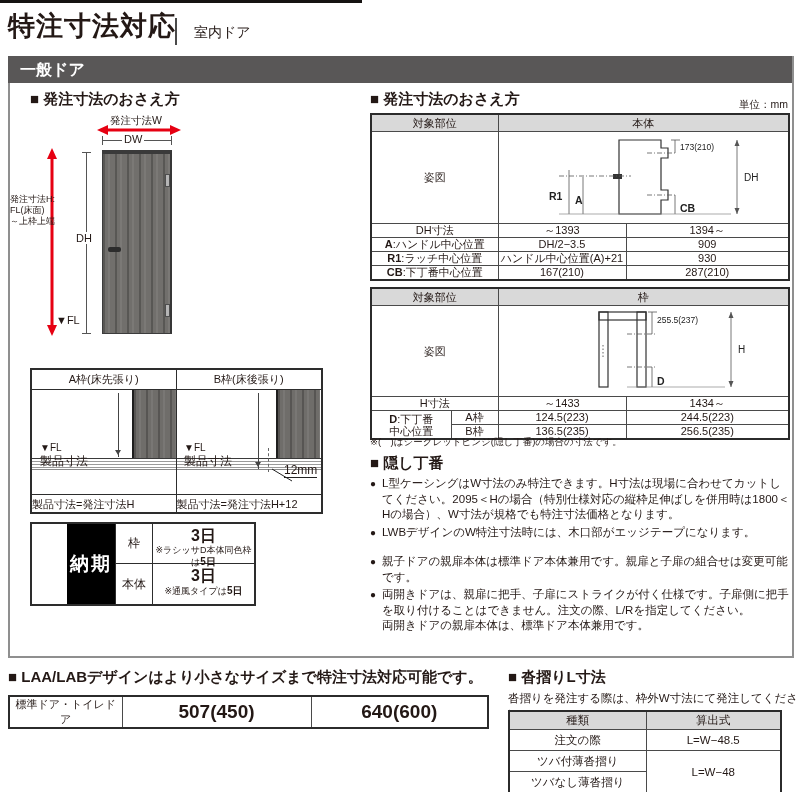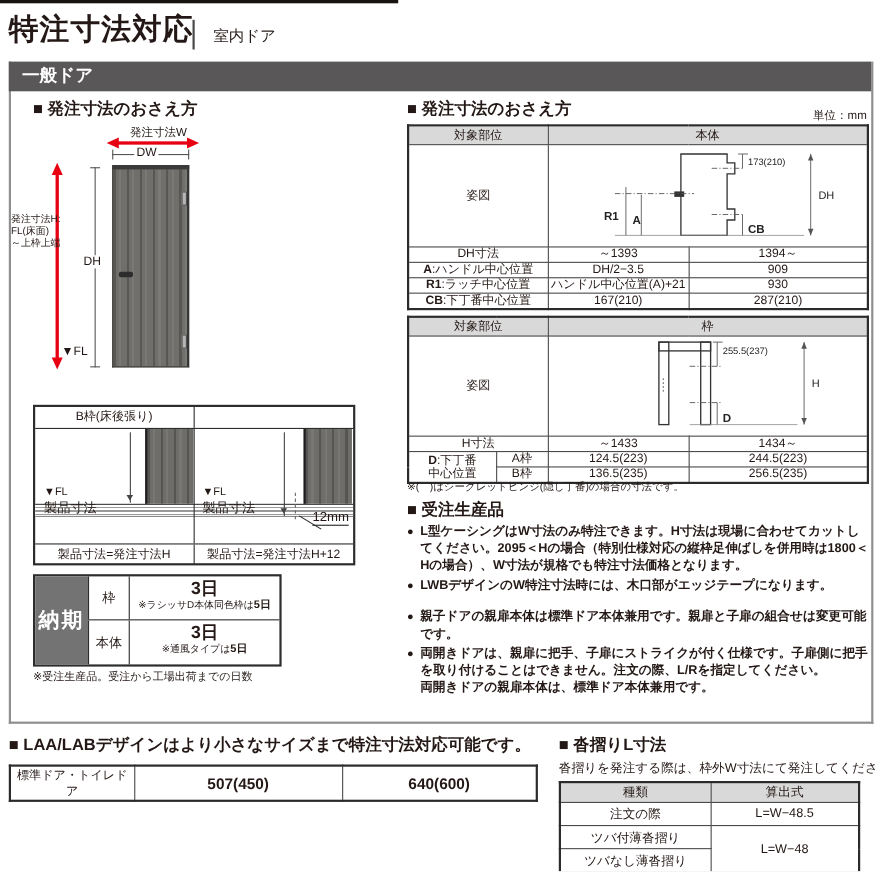--- a/index.html
+++ b/index.html
@@ -47,28 +47,28 @@
   .panel{position:absolute;top:0;width:42px;height:68px;background:#6f6d6a;
          background-image:repeating-linear-gradient(90deg,rgba(0,0,0,.22) 0 2px,rgba(0,0,0,0) 2px 5px,rgba(255,255,255,.07) 5px 7px,rgba(0,0,0,0) 7px 12px);
          border-left:2px solid #1e1e1e;}
   .pd-label{position:absolute;font-size:12px;margin-top:35px;}
   .ftfl{position:absolute;font-size:10px;}
   .darr{position:absolute;width:1px;background:#444;}
   .darr:after{content:"";position:absolute;left:-3px;bottom:-1px;border:3.5px solid transparent;border-top:5px solid #444;}
   .dash-v{position:absolute;width:0;border-left:1px dashed #666;}
   .callout-12{position:absolute;font-size:12px;border-bottom:1px solid #222;line-height:13px;}
   .leader{position:absolute;width:24px;height:14px;}
-  .ft-foot{display:flex;height:18px;border-top:1px solid #2d2d2d;font-size:11px;line-height:18px;text-align:center;}
+  .ft-foot{display:flex;height:18px;border-top:1px solid #2d2d2d;font-size:11px;line-height:18px;text-align:left;}
   .ft-foot .c{width:50%;box-sizing:border-box;}
   .ft-foot .c:first-child{border-right:1px solid #2d2d2d;}
 
   
   .delivery{left:20px;top:466px;width:222px;height:80px;border:2px solid #2d2d2d;display:flex;}
-  .dl-label{width:48px;background:#737373;color:#fff;font-weight:bold;font-size:19px;letter-spacing:2px;
-            display:flex;align-items:center;justify-content:center;}
+  .dl-label{width:48px;background:#000000;color:#fff;font-weight:bold;font-size:19px;letter-spacing:2px;
+            display:flex;align-items:center;justify-content:center;margin-left:35px;}
   .dl-rows{flex:1;display:flex;flex-direction:column;}
   .dl-row{display:flex;height:40px;box-sizing:border-box;}
   .dl-row:first-child{border-bottom:1px solid #2d2d2d;}
   .dl-part{width:36px;border-left:1px solid #2d2d2d;border-right:1px solid #2d2d2d;font-size:12px;
            display:flex;align-items:center;justify-content:center;}
   .dl-val{flex:1;text-align:center;padding-top:3px;}
   .days{font-size:16px;font-weight:bold;line-height:18px;}
   .dnote{font-size:9px;line-height:11px;}
   .dnote b{font-size:10px;}
   .footnote{font-size:10px;}
@@ -88,21 +88,21 @@
   .bullets li:before{content:"●";position:absolute;left:0;top:0;font-size:10px;}
   .gap-top{margin-top:14px !important;}
 
   
   table.bt{border-collapse:collapse;table-layout:fixed;border:2px solid #2b2b2b;}
   table.bt td{border:1px solid #4a4a4a;text-align:center;padding:0;}
   table.bt td.hd{background:#d9d9d9;}
   .minsize{width:479px;}
   .minsize td.hd{height:18px;font-size:12px;}
   .minsize td{height:20px;font-size:11px;}
-  .minsize td.big{font-size:14px;font-weight:bold;}
+  .minsize td.big{font-size:19px;font-weight:bold;}
   .thresh{width:272px;}
   .thresh td.hd{height:17px;font-size:11.5px;}
   .thresh td{height:20px;font-size:11.5px;}
   .desc{font-size:11.5px;}
   svg text{font-family:"Liberation Sans","DejaVu Sans",sans-serif;}
 </style>
 </head>
 <body>
 
 <div class="page">
@@ -111,21 +111,21 @@
   <div class="abs page-title">特注寸法対応</div>
   <div class="abs title-divider"></div>
   <div class="abs page-subtitle">室内ドア</div>
 
   <div class="abs section-box">
     <div class="section-bar">一般ドア</div>
 
     <div class="abs h2" style="left:20px;top:34px;">■ 発注寸法のおさえ方</div>
 
     <div class="abs door-fig">
-      <div class="abs lbl-s" style="left:76px;top:2px;width:84px;text-align:right;">発注寸法W</div>
+      <div class="abs lbl-s" style="left:100px;top:2px;width:84px;text-align:left;">発注寸法W</div>
 
       <svg class="abs" style="left:87px;top:12px;" width="84" height="12">
         <polygon points="0,6 11,1 11,11" fill="#e60012"></polygon>
         <rect x="10" y="4.5" width="64" height="3" fill="#e60012"></rect>
         <polygon points="84,6 73,1 73,11" fill="#e60012"></polygon>
       </svg>
 
       <div class="tick-h" style="left:92px;top:28px;width:70px;"></div>
       <div class="dim-line-v" style="left:92px;top:24px;height:9px;"></div>
       <div class="dim-line-v" style="left:161px;top:24px;height:9px;"></div>
@@ -148,20 +148,21 @@
 
       <div class="dim-line-v" style="left:76px;top:40px;height:182px;"></div>
       <div class="tick-h" style="left:72px;top:40px;width:9px;"></div>
       <div class="tick-h" style="left:72px;top:221px;width:9px;"></div>
       <div class="dh-label" style="left:64px;top:120px;">DH</div>
       <div class="fl-label" style="left:46px;top:202px;">▼FL</div>
     </div>
 
     <div class="abs frames-table">
       <div class="ft-head">
+        <div class="c">A枠(床先張り)</div>
         <div class="c">B枠(床後張り)</div>
       </div>
       <div class="ft-body">
         <div class="floor"></div>
         <div class="ft-div"></div>
 
         <div class="pd-label" style="left:8px;top:28px;">製品寸法</div>
         <div class="ftfl" style="left:8px;top:52px;">▼FL</div>
         <div class="darr" style="left:86px;top:3px;height:64px;"></div>
         <div class="panel" style="left:100px;"></div>
@@ -194,21 +195,20 @@
         </div>
         <div class="dl-row">
           <div class="dl-part">本体</div>
           <div class="dl-val">
             <div class="days">3日</div>
             <div class="dnote"><span>※通風タイプは</span><b>5日</b></div>
           </div>
         </div>
       </div>
     </div>
-    <div class="abs footnote" style="left:20px;top:552px;">※受注生産品。受注から工場出荷までの日数</div>
 
     <div class="abs h2" style="left:360px;top:34px;">■ 発注寸法のおさえ方</div>
     <div class="abs unit" style="left:648px;top:42px;width:130px;">単位：mm</div>
 
     <table class="spec abs" style="left:360px;top:57px;">
       <colgroup>
           <col style="width:127px">
           <col style="width:128px">
           <col style="width:163px">
         </colgroup>
@@ -315,22 +315,22 @@
       </tr>
       <tr>
         <td>B枠</td>
         <td>136.5(235)</td>
         <td>256.5(235)</td>
       </tr>
     </tbody>
       </table>
     <div class="abs tbl-note" style="left:360px;top:380px;">※(　)はシークレットヒンジ(隠し丁番)の場合の寸法です。</div>
 
-    <div class="abs h2" style="left:360px;top:398px;">■ 受注生産品</div>
-    <ul class="bullets abs" style="left:360px;top:420px;font-weight:bold;">
+    <div class="abs h2" style="left:360px;top:398px;">■ 隠し丁番</div>
+    <ul class="bullets abs" style="left:360px;top:420px;">
       <li>L型ケーシングはW寸法のみ特注できます。H寸法は現場に合わせてカットしてください。2095＜Hの場合（特別仕様対応の縦枠足伸ばしを併用時は1800＜Hの場合）、W寸法が規格でも特注寸法価格となります。</li>
       <li>LWBデザインのW特注寸法時には、木口部がエッジテープになります。</li>
       <li class="gap-top">親子ドアの親扉本体は標準ドア本体兼用です。親扉と子扉の組合せは変更可能です。</li>
       <li>両開きドアは、親扉に把手、子扉にストライクが付く仕様です。子扉側に把手を取り付けることはできません。注文の際、L/Rを指定してください。
 両開きドアの親扉本体は、標準ドア本体兼用です。</li>
     </ul>
   </div>
 
   <div class="abs h2" style="left:8px;top:668px;">■ LAA/LABデザインはより小さなサイズまで特注寸法対応可能です。</div>
   <table class="bt minsize abs" style="left:8px;top:695px;">

